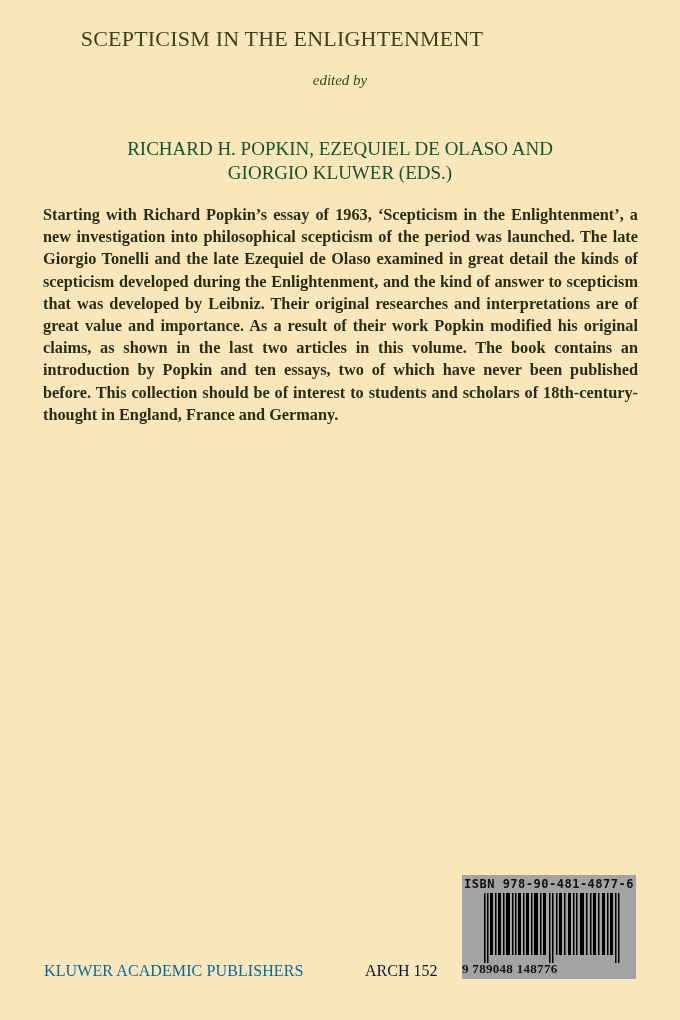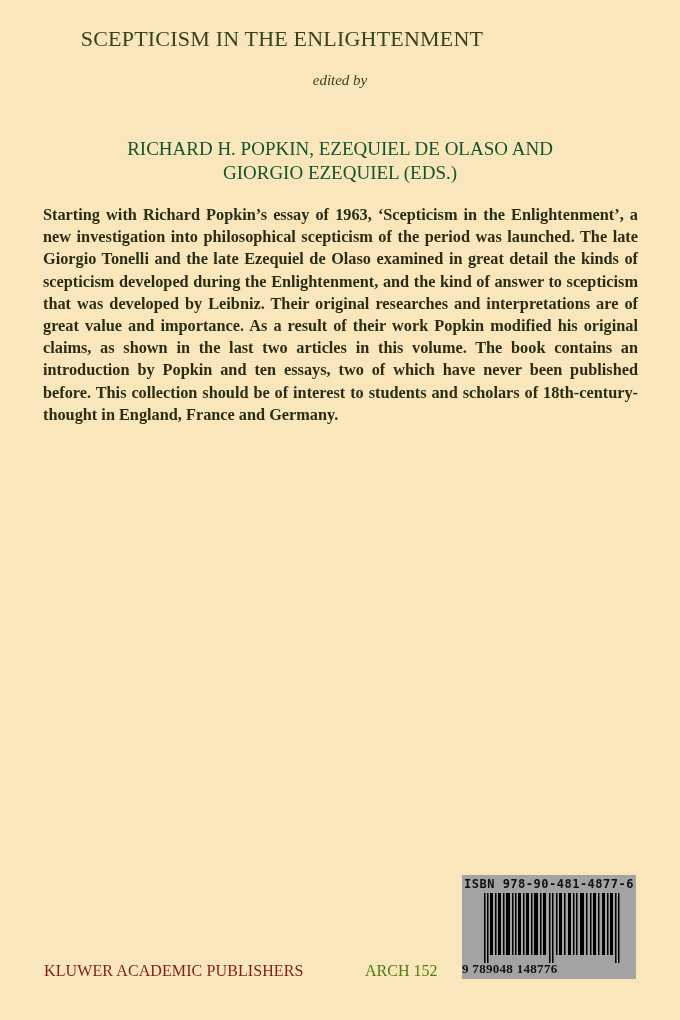--- a/index.html
+++ b/index.html
@@ -26,25 +26,25 @@
   }
   .blurb {
     position: absolute; left: 43px; width: 595px; top: 204px;
     font-size: 16.3px; line-height: 22.2px; text-align: justify;
     color: #2a2d16;
     hyphens: manual;
     font-weight: bold;
   }
   .publisher {
     position: absolute; left: 44px; top: 962px;
-    font-size: 16px; color: #7f1d1d; letter-spacing: 0.1px;
+    font-size: 16px; color: #0369a1; letter-spacing: 0.1px;
   }
   .series {
     position: absolute; left: 365px; top: 962px;
-    font-size: 16px; color: #4d7c0f;
+    font-size: 16px; color: #0f172a;
   }
   .barcode-box {
     position: absolute; left: 462px; top: 875px;
     width: 174px; height: 104px; background: #a3a3a3;
   }
   .isbn-text {
     position: absolute; left: 0; top: 2px; width: 174px; text-align: center;
     font-family: "DejaVu Sans Mono", monospace; font-size: 12px; font-weight: bold;
     color: #111; letter-spacing: 0.5px;
   }
@@ -57,21 +57,21 @@
     color: #111; letter-spacing: 0.3px;
   }
 </style>
 </head>
 <body>
 
 <div class="title">SCEPTICISM IN THE ENLIGHTENMENT</div>
 <div class="edited">edited by</div>
 <div class="editors">
   <div>RICHARD H. POPKIN, EZEQUIEL DE OLASO AND</div>
-  <div>GIORGIO EZEQUIEL (EDS.)</div>
+  <div>GIORGIO KLUWER (EDS.)</div>
 </div>
 
 <div class="blurb">Starting with Richard Popkin’s essay of 1963, ‘Scepticism in the Enlightenment’, a new investigation into philosophical scepticism of the period was launched. The late Giorgio Tonelli and the late Ezequiel de Olaso examined in great detail the kinds of scepticism developed during the Enlightenment, and the kind of answer to scepticism that was developed by Leibniz. Their original researches and interpreta­tions are of great value and importance. As a result of their work Popkin modified his original claims, as shown in the last two articles in this volume. The book contains an introduction by Popkin and ten essays, two of which have never been published before. This collection should be of interest to students and scholars of 18th-century-thought in England, France and Germany.</div>
 
 <div class="barcode-box">
   <div class="isbn-text">ISBN 978-90-481-4877-6</div>
   <svg class="bars" viewBox="0 0 140 70" preserveAspectRatio="none">
     <g fill="#000">
       <rect x="2" y="0" width="1.5" height="70"></rect>
       <rect x="5" y="0" width="1.5" height="70"></rect>

